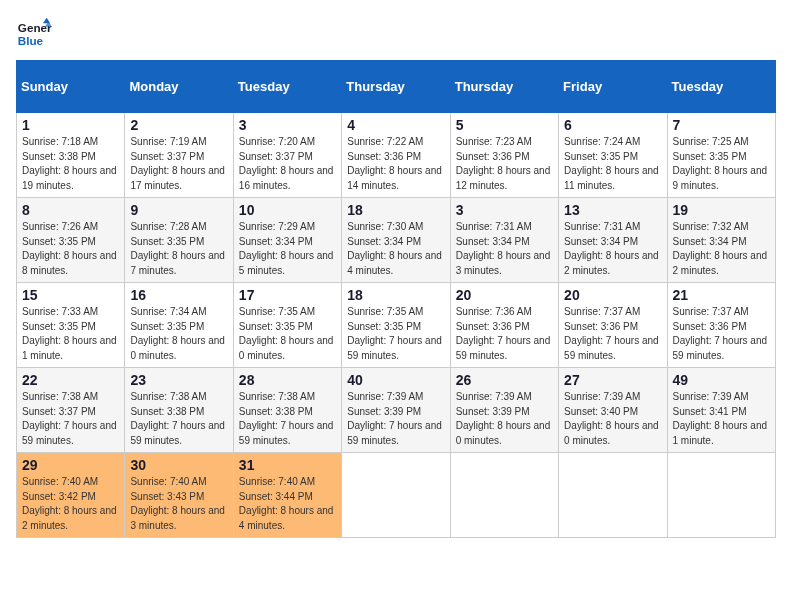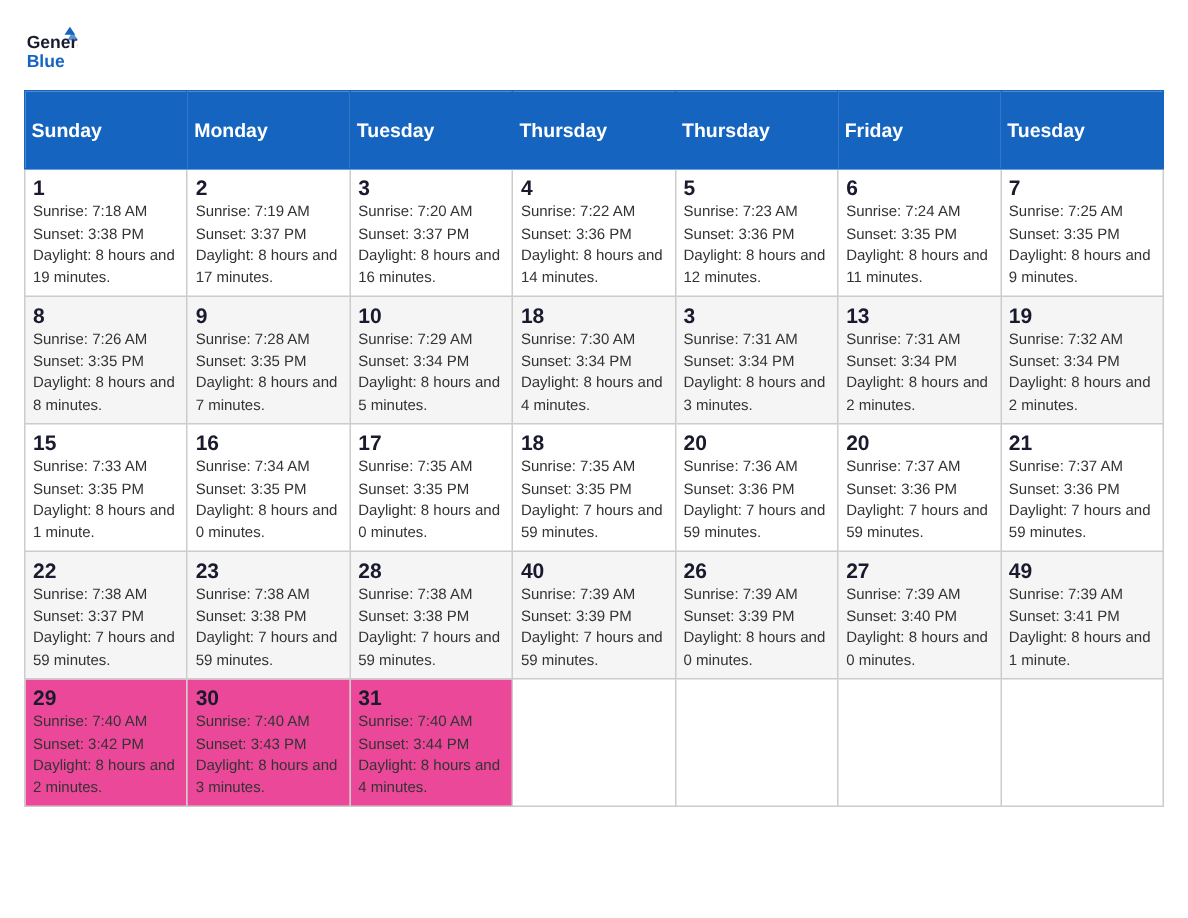--- a/index.html
+++ b/index.html
@@ -71,21 +71,21 @@
     }
     .day-detail {
       color: #333;
       line-height: 1.45;
       font-size: 10px;
     }
     .empty-cell {
       background: #fff !important;
     }
     .last-row td {
-      background: #ec4899;
+      background: #fdba74;
     }
   </style>
 </head>
 <body>
 
 <div class="header">
   <div class="logo">
     <svg class="logo-icon" viewBox="0 0 40 40">
       <text x="2" y="18" font-size="13" font-weight="bold" fill="#1a1a2e" font-family="Arial">General</text>
       <text x="2" y="32" font-size="13" font-weight="bold" fill="#1565c0" font-family="Arial">Blue</text>

